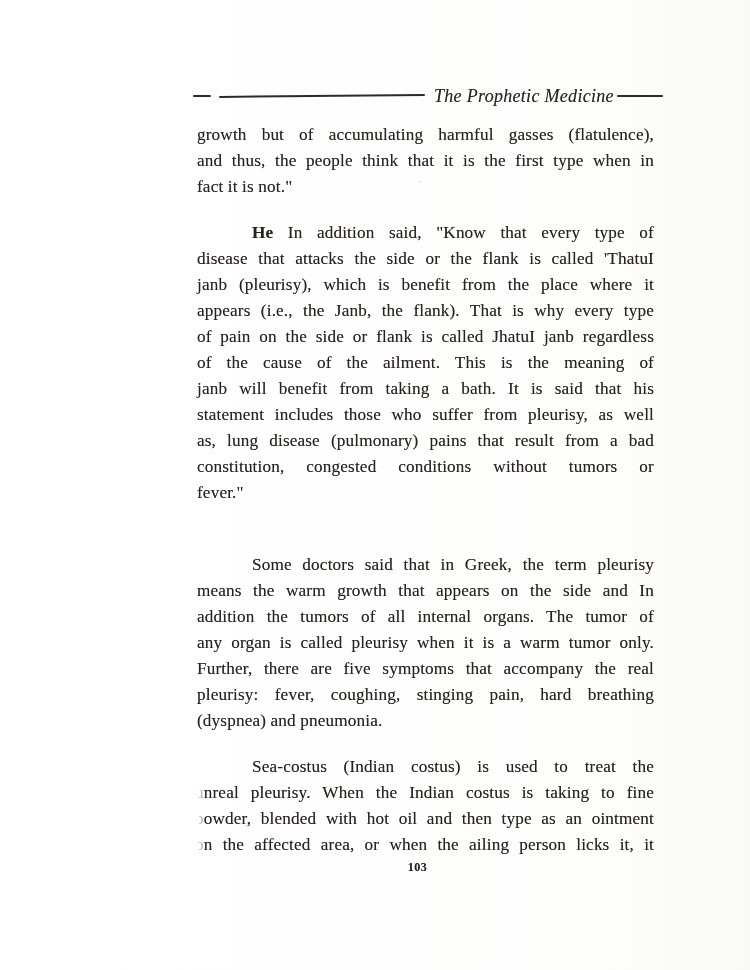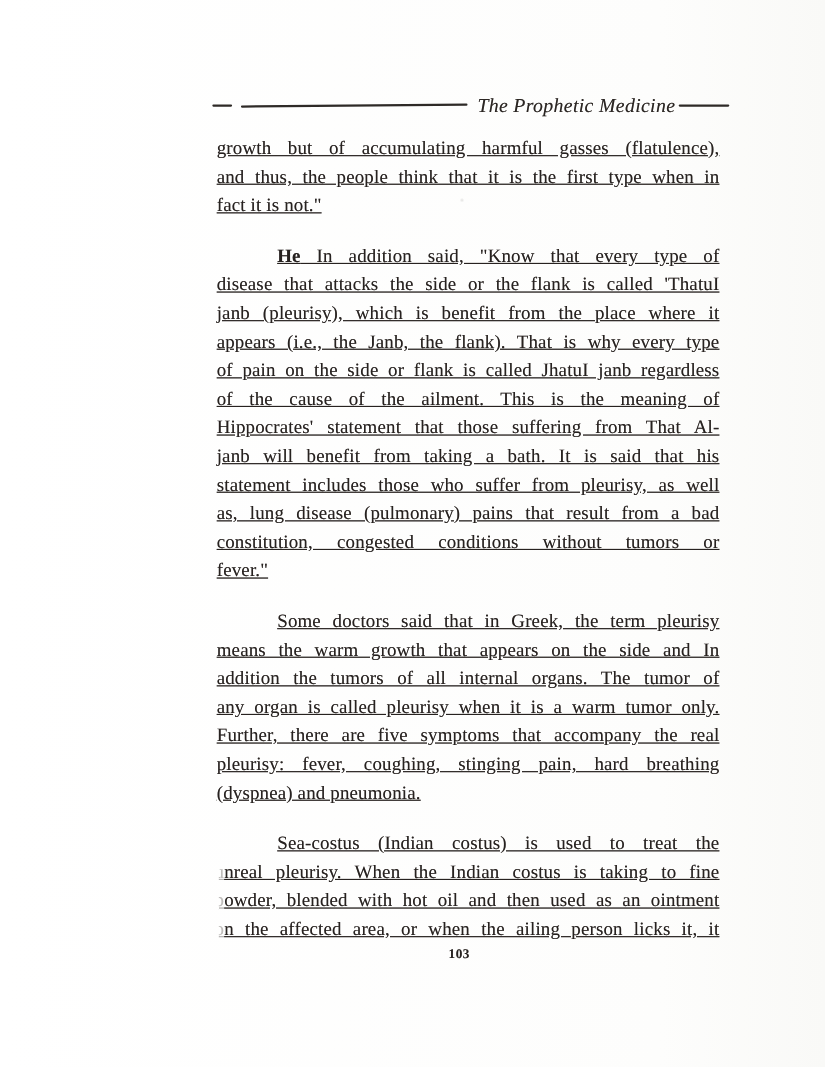--- a/index.html
+++ b/index.html
@@ -35,21 +35,21 @@
 
   
   .para {
     position: absolute; left: 197px; width: 457px;
     font-size: 17.2px; line-height: 26px; letter-spacing: 0.15px;
   }
   .p1 { top: 122px; }
   .p2 { top: 220px; }
   .p3 { top: 552px; }
   .p4 { top: 754px; }
-  .tline { text-align: justify; text-align-last: justify; height: 26px; text-decoration: underline; }
+  .tline { text-align: justify; text-align-last: justify; height: 26px; }
   .lastline { text-align-last: left; }
   .firstline { padding-left: 55px; }
   .b { font-weight: bold; }
 
   
   .cut {
     opacity: 0.35;
     clip-path: inset(0 0 0 45%);
     margin-left: -2px;
     color: #4a443f;
@@ -79,40 +79,39 @@
     <div class="tline lastline">fact it is not."</div>
   </div>
 
   <div class="para p2">
     <div class="tline firstline"><span class="b">He</span><span> In addition said, "Know that every type of</span></div>
     <div class="tline">disease that attacks the side or the flank is called 'ThatuI</div>
     <div class="tline">janb (pleurisy), which is benefit from the place where it</div>
     <div class="tline">appears (i.e., the Janb, the flank). That is why every type</div>
     <div class="tline">of pain on the side or flank is called JhatuI janb regardless</div>
     <div class="tline">of the cause of the ailment. This is the meaning of</div>
-    <div class="tline">Hippocrates' statement that those suffering from That Al-</div>
     <div class="tline">janb will benefit from taking a bath. It is said that his</div>
     <div class="tline">statement includes those who suffer from pleurisy, as well</div>
     <div class="tline">as, lung disease (pulmonary) pains that result from a bad</div>
     <div class="tline">constitution, congested conditions without tumors or</div>
     <div class="tline lastline">fever."</div>
   </div>
 
   <div class="para p3">
     <div class="tline firstline">Some doctors said that in Greek, the term pleurisy</div>
     <div class="tline">means the warm growth that appears on the side and In</div>
     <div class="tline">addition the tumors of all internal organs. The tumor of</div>
     <div class="tline">any organ is called pleurisy when it is a warm tumor only.</div>
     <div class="tline">Further, there are five symptoms that accompany the real</div>
     <div class="tline">pleurisy: fever, coughing, stinging pain, hard breathing</div>
     <div class="tline lastline">(dyspnea) and pneumonia.</div>
   </div>
 
   <div class="para p4">
     <div class="tline firstline">Sea-costus (Indian costus) is used to treat the</div>
     <div class="tline"><span class="cut">u</span><span>nreal pleurisy. When the Indian costus is taking to fine</span></div>
-    <div class="tline"><span class="cut">p</span><span>owder, blended with hot oil and then used as an ointment</span></div>
+    <div class="tline"><span class="cut">p</span><span>owder, blended with hot oil and then type as an ointment</span></div>
     <div class="tline"><span class="cut">o</span><span>n the affected area, or when the ailing person licks it, it</span></div>
   </div>
 
   <div class="pagenum">103</div>
 
 </div>
 
 </body></html>

